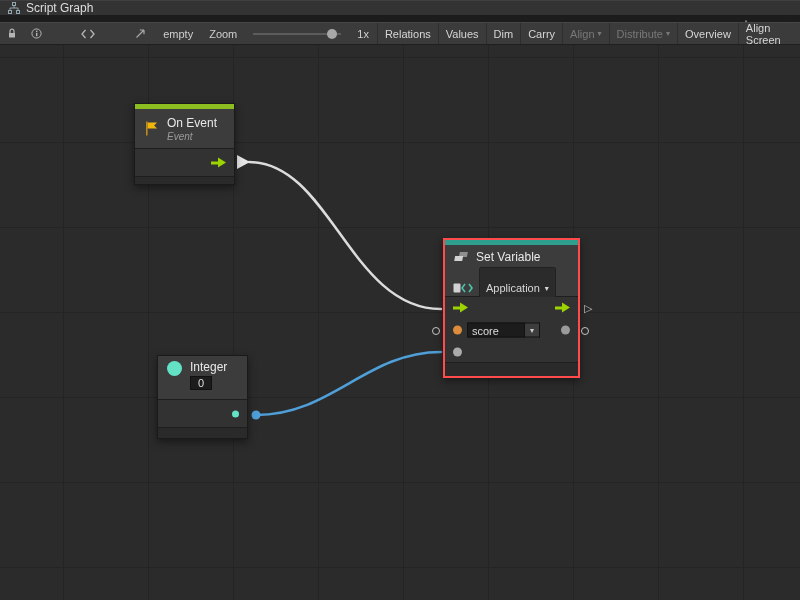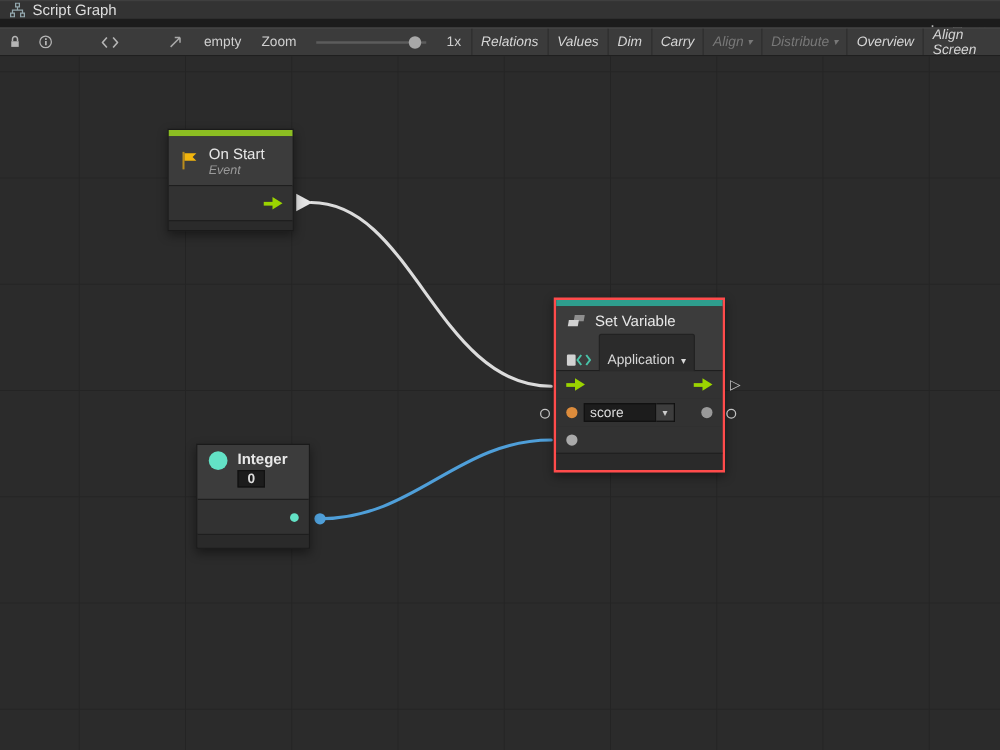--- a/index.html
+++ b/index.html
@@ -21,21 +21,21 @@
   .toolbar { position:absolute; top:22px; left:0; right:0; height:23px; background:#3b3b3b;
              border-top:1px solid #464646; border-bottom:1px solid #1f1f1f;
              display:flex; align-items:center; font-size:11px; color:#cfcfcf; }
   .tb-icon { display:flex; align-items:center; justify-content:center; padding:0 7px; height:100%; }
   .tb-gap { width:26px; }
   .empty-group, .zoom-group { display:flex; align-items:center; gap:16px; padding:0 8px; }
   .slider { position:relative; width:88px; height:14px; }
   .slider-track { position:absolute; top:6px; left:0; right:0; height:2px; background:#5c5c5c; }
   .slider-handle { position:absolute; top:2px; left:74px; width:10px; height:10px; border-radius:50%;
                    background:#a8a8a8; }
-  .tb-buttons { margin-left:auto; display:flex; align-items:center; height:100%;font-style:italic; }
+  .tb-buttons { margin-left:auto; display:flex; align-items:center; height:100%; }
   .tb-btn { display:flex; align-items:center; gap:3px; padding:0 7px; height:100%;
             border-left:1px solid #2e2e2e; color:#d6d6d6; font-size:11px; }
   .tb-btn.disabled { color:#787878; }
   .dd-arrow { font-size:8px; color:inherit; }
 
   
   .canvas { position:absolute; top:45px; left:0; width:800px; height:555px;
             background-color:#2b2b2b;
             background-image:
               linear-gradient(to right, #242424 1px, transparent 1px),
@@ -186,21 +186,21 @@
     </svg>
 
     <div class="node" style="left:134px; top:58px; width:101px; height:82px;">
       <div class="node-strip" style="background:#8cbe22;"></div>
       <div class="node-header" style="height:40px;">
         <svg width="17" height="17" viewBox="0 0 17 17">
           <rect x="3" y="1.5" width="1.6" height="14" fill="#b98c1d"></rect>
           <path d="M4.6,2.5 h9.5 l-3,3 3,3 h-9.5 z" fill="#f2b50d"></path>
         </svg>
         <div>
-          <div class="node-title">On Start</div>
+          <div class="node-title">On Event</div>
           <div class="node-subtitle">Event</div>
         </div>
       </div>
       <div class="port-row" style="height:27px;">
         <span class="flow-arrow" style="right:8px;"></span>
       </div>
       <div class="node-footer"></div>
     </div>
 
     <div class="node selected" style="left:443px; top:193px; width:137px; height:140px;">
@@ -237,21 +237,21 @@
           </span>
         </span>
         <span class="port-dot" style="right:8px; background:#9a9a9a;"></span>
       </div>
       <div class="port-row" style="height:21px;">
         <span class="port-dot" style="left:8px; background:#aaaaaa;"></span>
       </div>
       <div class="node-footer"></div>
     </div>
 
-    <div class="node" style="left:157px; top:310px; width:91px; height:84px;font-weight:bold;">
+    <div class="node" style="left:157px; top:310px; width:91px; height:84px;">
       <div class="node-header int-header" style="height:44px;">
         <svg width="17" height="17" viewBox="0 0 17 17">
           <circle cx="8.5" cy="8.5" r="7.5" fill="#63e2c6"></circle>
         </svg>
         <div>
           <div class="node-title">Integer</div>
           <div class="int-value-box">0</div>
         </div>
       </div>
       <div class="port-row" style="height:27px;">

